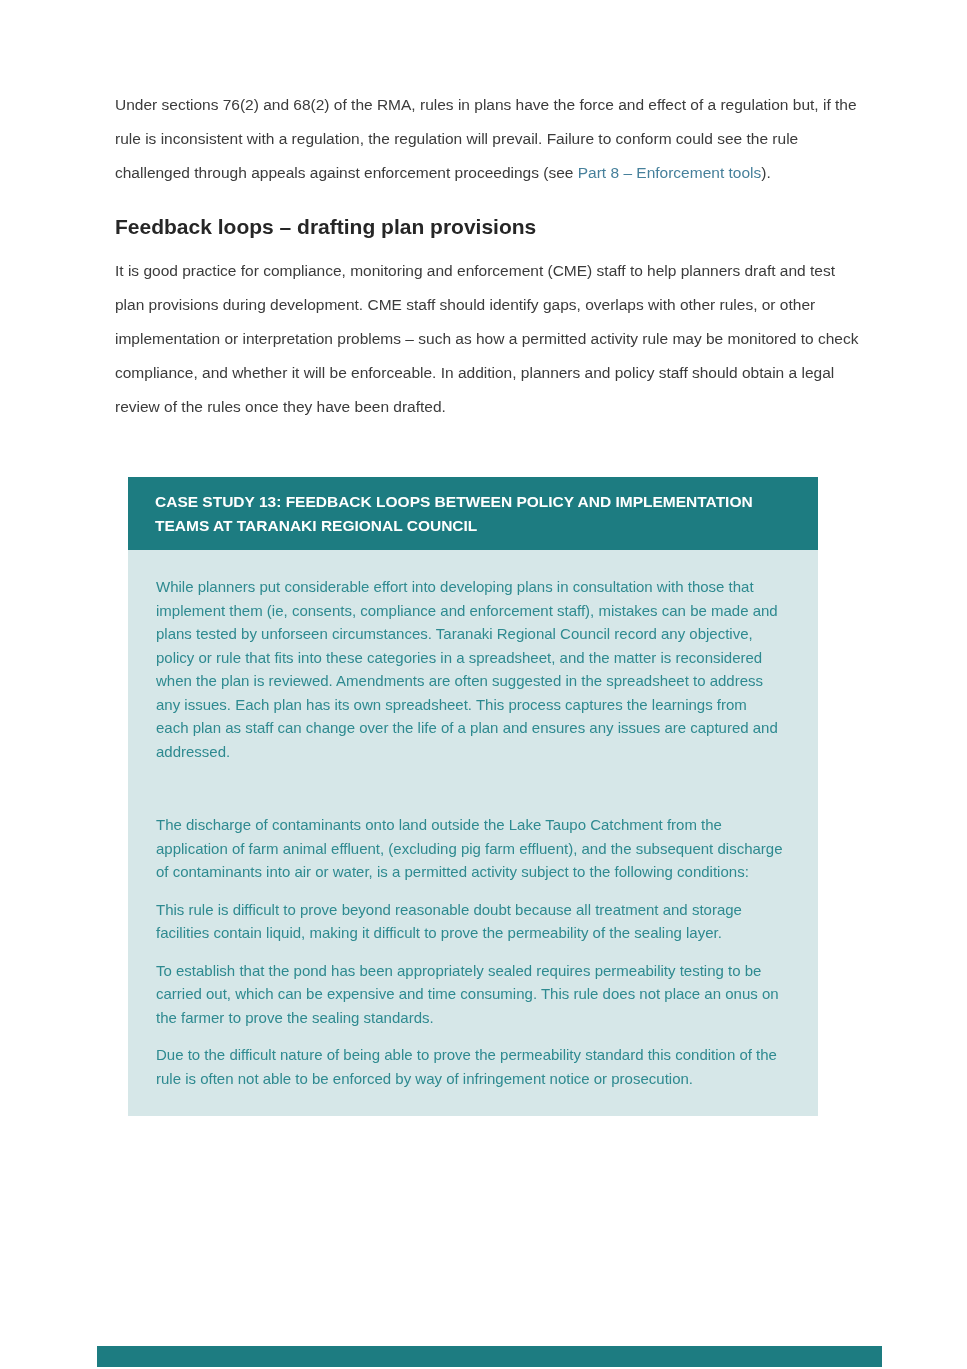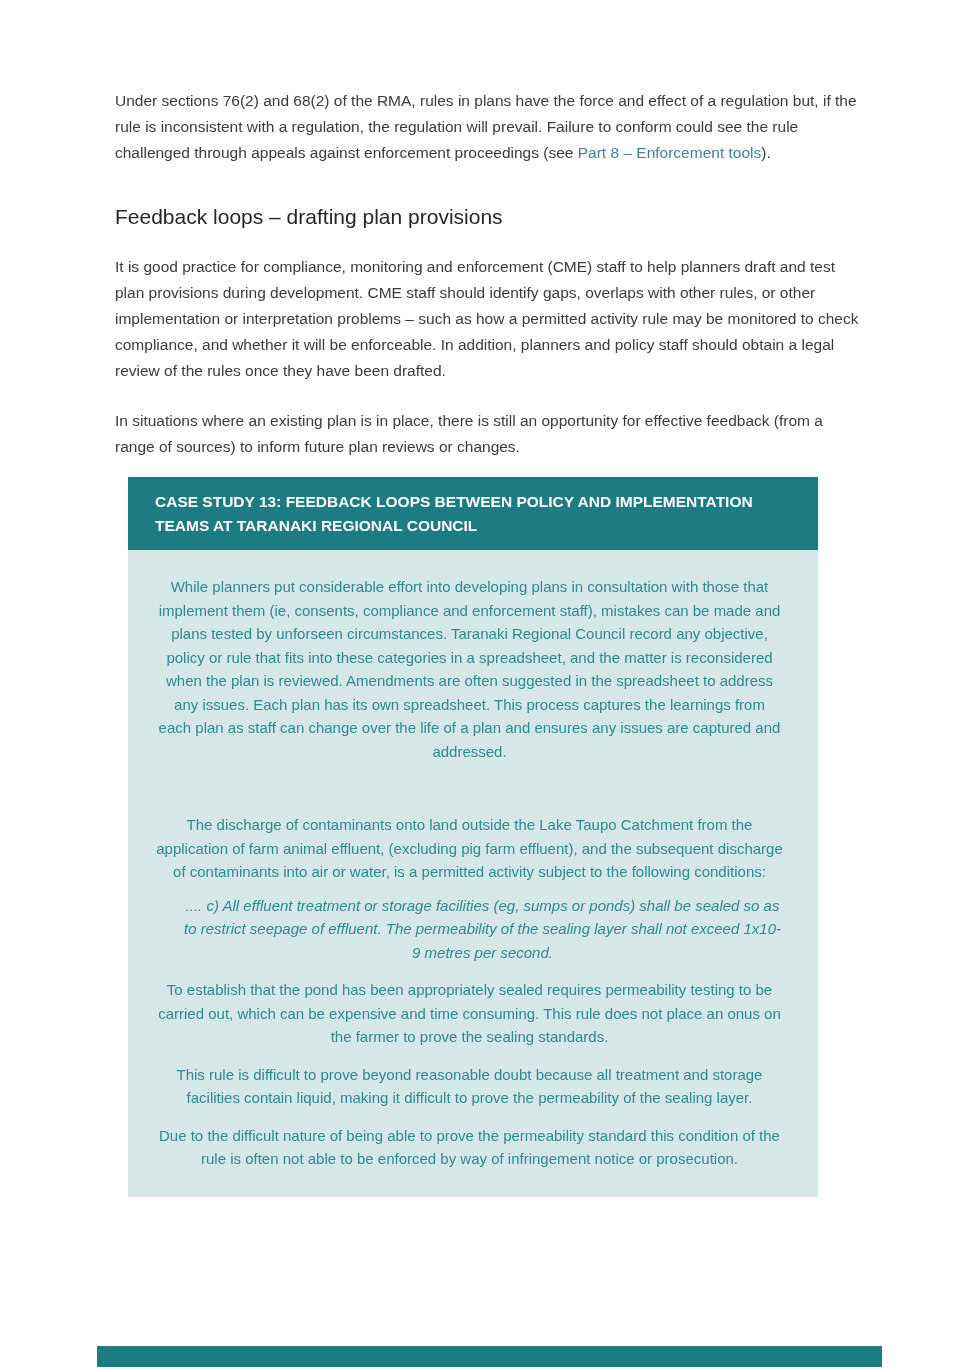--- a/index.html
+++ b/index.html
@@ -7,35 +7,35 @@
     position:relative;
     width:967px;height:1369px;
     background:#ffffff;
     font-family:"Liberation Sans","DejaVu Sans",sans-serif;
     color:#3b3b3b;
     overflow:hidden;
   }
   .para{
     position:absolute;
     font-size:15.5px;
-    line-height:26px;
+    line-height:34px;
     color:#3b3b3b;
     margin:0;
   }
   .link{
     color:#46809b;
     text-decoration:none;
     cursor:pointer;
   }
   h2.section-heading{
     position:absolute;
-    left:115px;top:205px;
+    left:115px;top:215px;
     margin:0;
     font-size:21px;
-    font-weight:normal;
+    font-weight:bold;
     color:#262626;
   }
   .case-box{
     position:absolute;
     left:128px;
     width:690px;
   }
   .case-header{
     background:#1d7c81;
     color:#ffffff;
@@ -44,21 +44,21 @@
     line-height:24px;
     padding:13px 44px 12px 27px;
   }
   .case-body{
     background:#d6e7e8;
     color:#2e8a90;
     font-size:15px;
     line-height:23.5px;
     padding:25px 35px 26px 28px;
   }
-  .case-body p{margin:0 0 14px 0;text-align:center;}
+  .case-body p{margin:0 0 14px 0;}
   .case-body p:last-child{margin-bottom:0;}
   .case-subtitle{font-weight:bold;}
   .rule-italic{}
   .rule-condition{font-style:italic;margin-left:26px !important;margin-top:-4px !important;}
   .footer{
     position:absolute;
     left:115px;top:1297px;
     font-size:13px;
     color:#3b3b3b;
     white-space:nowrap;
@@ -75,35 +75,33 @@
 <body>
 
 <div class="page">
 
   <p class="para" style="left:115px;top:88px;width:745px;"><span>Under sections 76(2) and 68(2) of the RMA, rules in plans have the force and effect of a regulation but, if the rule is inconsistent with a regulation, the regulation will prevail. Failure to conform could see the rule challenged through appeals against enforcement proceedings (see </span><a class="link">Part 8 – Enforcement tools</a><span>).</span></p>
 
   <h2 class="section-heading">Feedback loops – drafting plan provisions</h2>
 
   <p class="para" style="left:115px;top:254px;width:745px;">It is good practice for compliance, monitoring and enforcement (CME) staff to help planners draft and test plan provisions during development. CME staff should identify gaps, overlaps with other rules, or other implementation or interpretation problems – such as how a permitted activity rule may be monitored to check compliance, and whether it will be enforceable. In addition, planners and policy staff should obtain a legal review of the rules once they have been drafted.</p>
 
-  <p class="para" style="left:115px;top:408px;width:745px;">In situations where an existing plan is in place, there is still an opportunity for effective feedback (from a range of sources) to inform future plan reviews or changes.</p>
 
   <div class="case-box" style="top:477px;">
     <div class="case-header">CASE STUDY 13: FEEDBACK LOOPS BETWEEN POLICY AND IMPLEMENTATION TEAMS AT TARANAKI REGIONAL COUNCIL</div>
     <div class="case-body">
       <p>While planners put considerable effort into developing plans in consultation with those that implement them (ie, consents, compliance and enforcement staff), mistakes can be made and plans tested by unforseen circumstances. Taranaki Regional Council record any objective, policy or rule that fits into these categories in a spreadsheet, and the matter is reconsidered when the plan is reviewed. Amendments are often suggested in the spreadsheet to address any issues. Each plan has its own spreadsheet. This process captures the learnings from each plan as staff can change over the life of a plan and ensures any issues are captured and addressed.</p>
     </div>
   </div>
 
   <div class="case-box" style="top:788px;">
     <div class="case-body">
       <p class="rule-italic">The discharge of contaminants onto land outside the Lake Taupo Catchment from the application of farm animal effluent, (excluding pig farm effluent), and the subsequent discharge of contaminants into air or water, is a permitted activity subject to the following conditions:</p>
-      <p class="rule-condition">.... c) All effluent treatment or storage facilities (eg, sumps or ponds) shall be sealed so as to restrict seepage of effluent. The permeability of the sealing layer shall not exceed 1x10-9 metres per second.</p>
+      <p>This rule is difficult to prove beyond reasonable doubt because all treatment and storage facilities contain liquid, making it difficult to prove the permeability of the sealing layer.</p>
       <p>To establish that the pond has been appropriately sealed requires permeability testing to be carried out, which can be expensive and time consuming. This rule does not place an onus on the farmer to prove the sealing standards.</p>
-      <p>This rule is difficult to prove beyond reasonable doubt because all treatment and storage facilities contain liquid, making it difficult to prove the permeability of the sealing layer.</p>
       <p>Due to the difficult nature of being able to prove the permeability standard this condition of the rule is often not able to be enforced by way of infringement notice or prosecution.</p>
     </div>
   </div>
 
 
   <div class="bottom-bar"></div>
 
 </div>
 
 </body></html>

